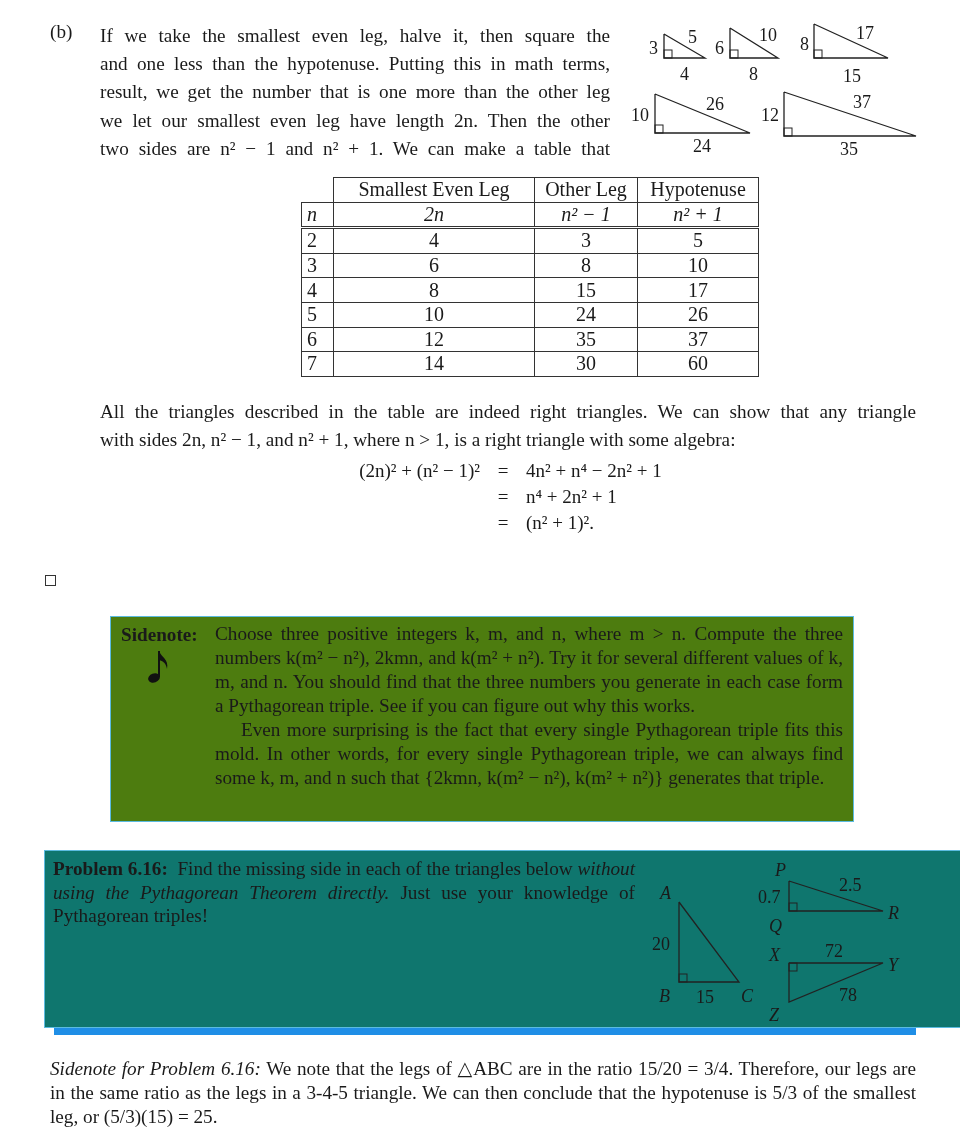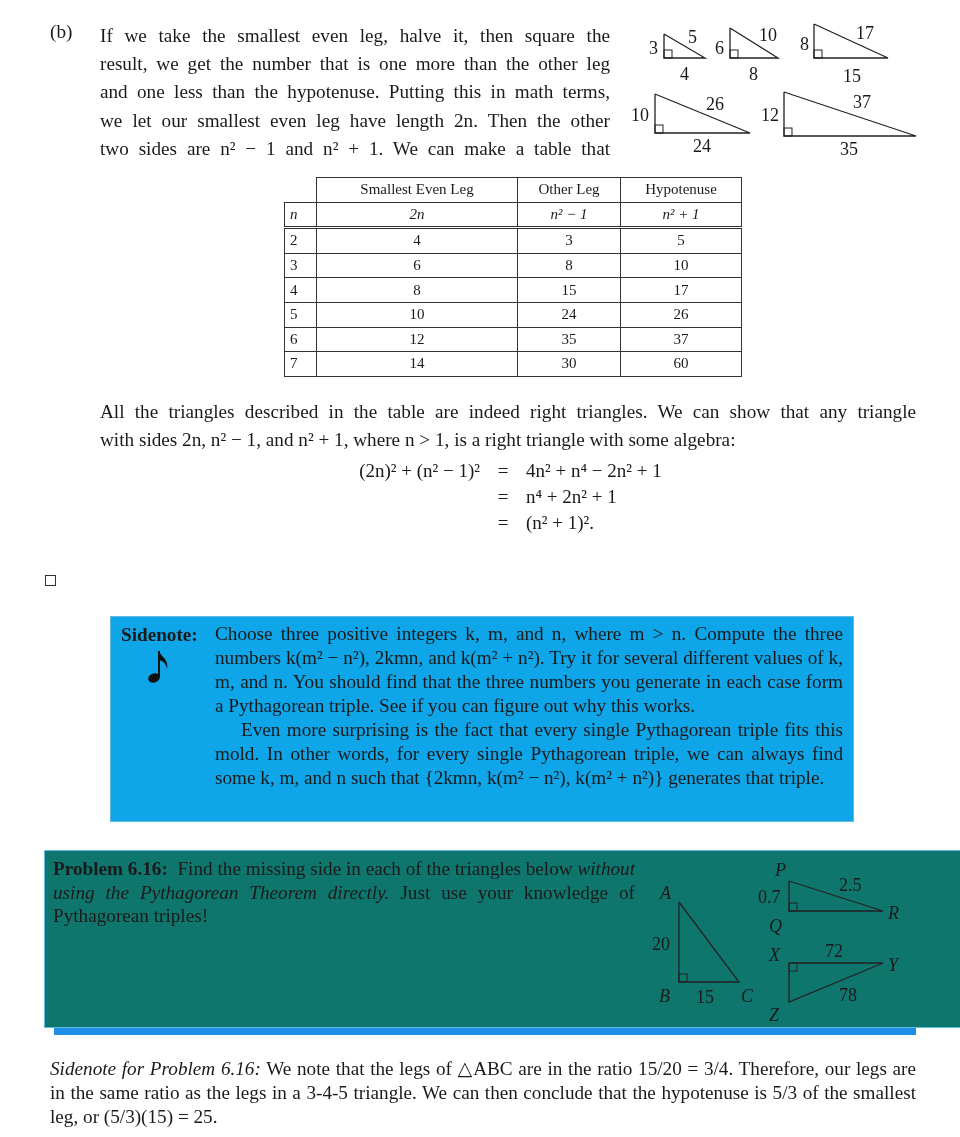--- a/index.html
+++ b/index.html
@@ -12,41 +12,41 @@
 
   
   #part-b-label { left: 50px; top: 20px; font-size: 19.2px; line-height: 24.2px; }
   #part-b-text { left: 96px; top: 20px; width: 518px; }
 
   
   #triangles-fig { left: 628px; top: 16px; width: 300px; height: 150px; }
   #triangles-fig text, #problem-fig text { font-family: "Liberation Serif", serif; font-size: 18px; fill: #1a1a1a; }
 
   
-  #triple-table { left: 284px; top: 177px; border-collapse: collapse; font-size: 15px; }
+  #triple-table { left: 301px; top: 177px; border-collapse: collapse; font-size: 20px; }
   #triple-table td, #triple-table th { border: 1px solid #333; padding: 0; height: 23.6px; text-align: center; font-weight: normal; }
   #triple-table .ncol { width: 26px; text-align: left; padding-left: 5px; }
   #triple-table .c1 { width: 200px; }
   #triple-table .c2 { width: 102px; }
   #triple-table .c3 { width: 120px; }
   #triple-table tr.head-sep td { border-bottom: 3px double #333; }
   #triple-table .top-left { border-top: none; border-left: none; }
 
   
   #alg-intro { left: 96px; top: 396px; width: 824px; }
   #equations { left: 330px; top: 458px; font-size: 19px; line-height: 26px; }
   #equations .row { display: flex; }
   #equations .lhs { width: 150px; text-align: right; }
   #equations .eq { width: 46px; text-align: center; }
 
   
   #qed-box { left: 45px; top: 575px; width: 9px; height: 9px; border: 1.2px solid #333; }
 
   
-  #sidenote { left: 110px; top: 616px; width: 744px; height: 206px; background: #0ea5e9;
+  #sidenote { left: 110px; top: 616px; width: 744px; height: 206px; background: #4d7c0f;
               border: 1.5px solid #5bbbe0; box-sizing: border-box; }
   #sidenote-label { left: 10px; top: 7px; font-weight: bold; font-size: 19.2px; }
   #note-icon { left: 36px; top: 32px; width: 24px; height: 36px; }
   #sidenote-text { left: 104px; top: 5px; width: 628px; font-size: 19.2px; line-height: 24px; text-align: justify; }
   #sidenote-text p { margin: 0; }
   #sidenote-text .indent { text-indent: 26px; }
 
   
   #problem-shadow { left: 54px; top: 857px; width: 862px; height: 178px; background: #1f8ee6; }
   #problem-box { left: 44px; top: 850px; width: 938px; height: 178px; background: #0f766e;
@@ -57,22 +57,22 @@
 
   
   #solution { left: 46px; top: 1053px; width: 874px; }
 </style>
 </head>
 <body>
 
 <div id="part-b-label" class="abs">(b)</div>
 <div id="part-b-text" class="abs para">
   <p style="text-align-last: justify">If we take the smallest even leg, halve it, then square the</p>
+  <p style="text-align-last: justify">and one less than the hypotenuse. Putting this in math terms,</p>
   <p style="text-align-last: justify">result, we get the number that is one more than the other leg</p>
-  <p style="text-align-last: justify">and one less than the hypotenuse. Putting this in math terms,</p>
   <p style="text-align-last: justify">we let our smallest even leg have length 2n.  Then the other</p>
   <p style="text-align-last: justify">two sides are n² − 1 and n² + 1.  We can make a table that</p>
 </div>
 
 <svg id="triangles-fig" class="abs" viewBox="0 0 300 150">
   <g>
     <polyline points="36,18 36,42 77,42 36,18" fill="none" stroke="#222" stroke-width="1.3"></polyline>
     <rect x="36" y="34" width="8" height="8" fill="none" stroke="#222" stroke-width="1"></rect>
     <text x="21" y="38">3</text>
     <text x="60" y="27">5</text>

